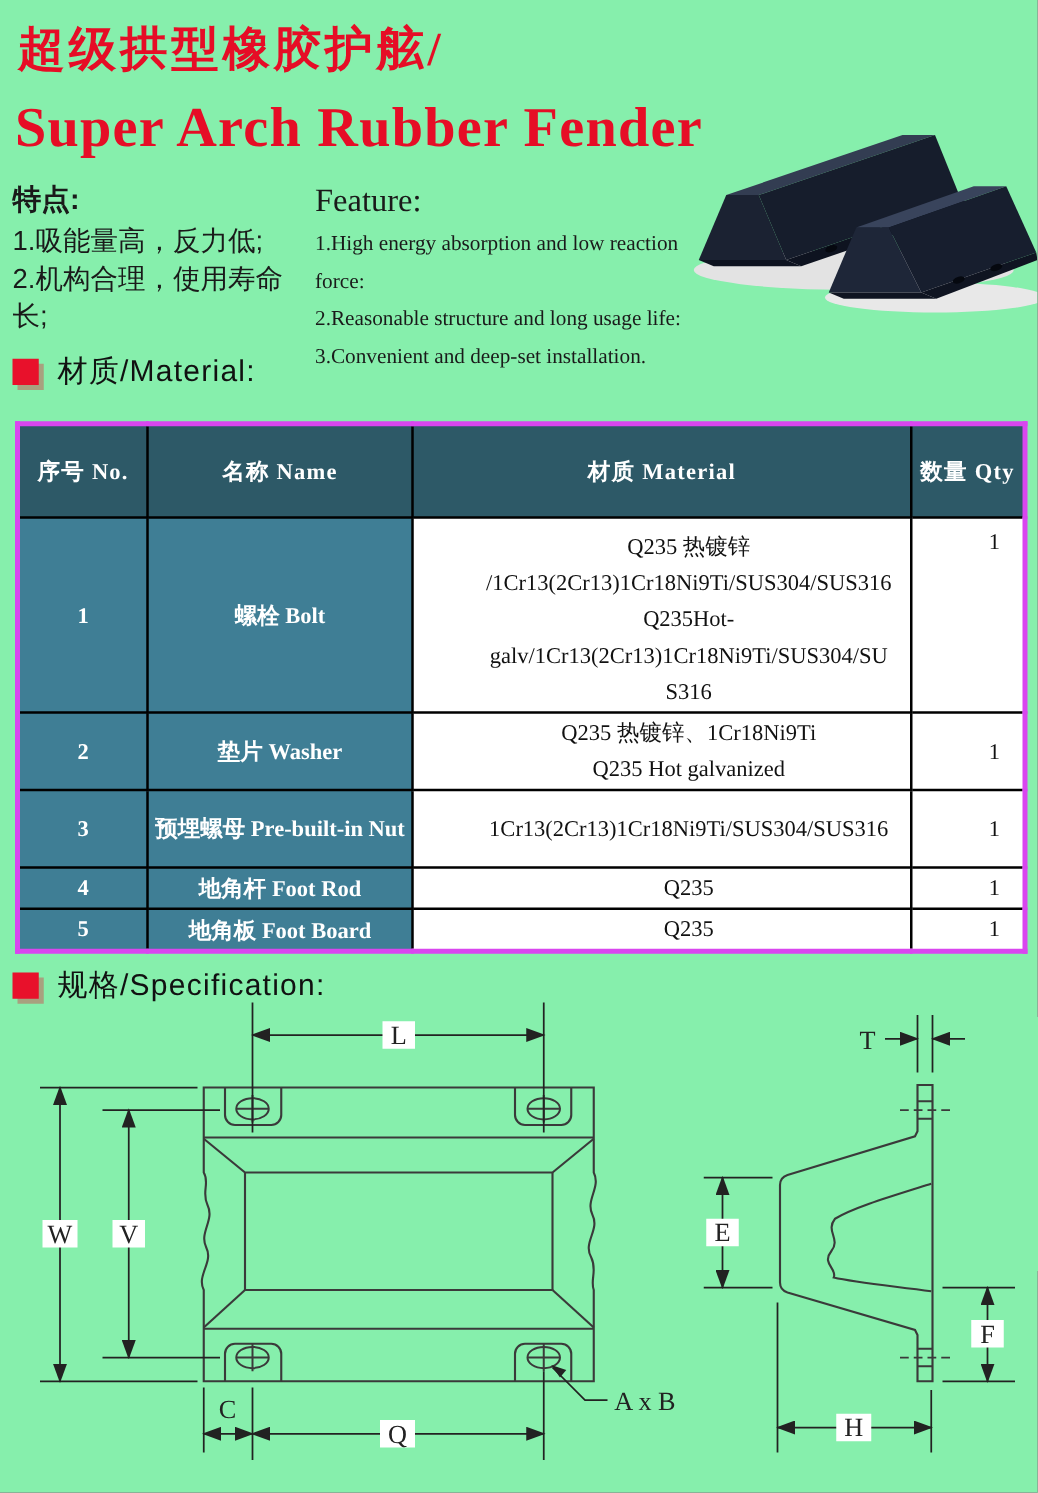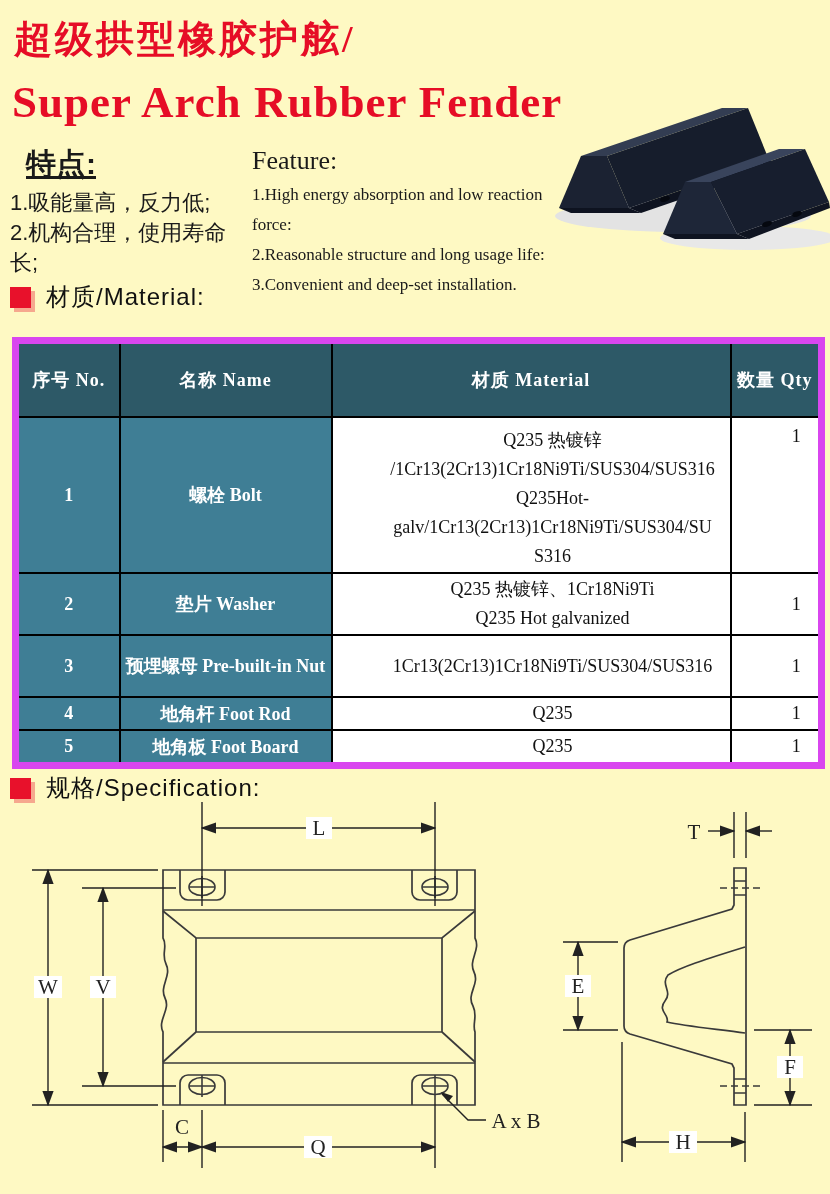--- a/index.html
+++ b/index.html
@@ -1,49 +1,49 @@
 <!DOCTYPE html>
 <html><head>
 <meta charset="utf-8">
 <style>
   html,body{margin:0;padding:0;background:#888;}
-  .page{position:relative;width:830px;height:1194px;background:#fef9c3;margin:0 auto;
+  .page{position:relative;width:830px;height:1194px;background:#86efac;margin:0 auto;
         font-family:"Liberation Sans",sans-serif;overflow:hidden;}
 
   
   .title-zh{position:absolute;left:14px;top:14px;font-family:"Liberation Serif",serif;
             font-weight:bold;font-size:38px;color:#e60d26;letter-spacing:3px;white-space:nowrap;}
   .title-en{position:absolute;left:12px;top:76px;font-family:"Liberation Serif",serif;
             font-weight:bold;font-size:45px;color:#e60d26;letter-spacing:1px;white-space:nowrap;}
 
   
   .photo{position:absolute;left:543px;top:56px;width:287px;height:202px;}
 
   
   .feat-zh{position:absolute;left:10px;top:144px;width:218px;color:#1a1a1a;}
-  .feat-zh .hd{font-size:30px;font-weight:bold;margin:0 0 3px 16px;text-decoration:underline;}
+  .feat-zh .hd{font-size:23px;font-weight:bold;margin:0 0 3px 0;}
   .feat-zh .it{font-size:22px;line-height:30px;}
   .feat-en{position:absolute;left:228px;top:146px;width:330px;color:#1a1a1a;
            font-family:"Liberation Serif",serif;margin-left:24px;}
   .feat-en .hd{font-size:26px;margin:0 0 4px 0;}
   .feat-en .it{font-size:17px;line-height:30px;}
 
   
   .sec{position:absolute;left:10px;display:flex;align-items:center;}
   .sec.material{top:281px;justify-content:flex-end;}
   .sec.spec{top:772px;}
   .red-sq{width:21px;height:21px;background:#e8112b;box-shadow:4px 4px 0 rgba(232,17,43,.35);
           margin-right:15px;flex:0 0 auto;}
   .sec-title{font-size:24px;color:#111;letter-spacing:1px;}
 
   
   table.mtable{position:absolute;left:12px;top:337px;width:806px;border-collapse:collapse;
                table-layout:fixed;}
   .mtable th,.mtable td{border:2px solid #000;}
-  .mtable{border:7px solid #d946ef;}
+  .mtable{border:4px solid #d946ef;}
   .mtable th{background:#2d5967;color:#fff;font-family:"Liberation Serif",serif;
              font-weight:bold;font-size:18px;height:70px;letter-spacing:1px;}
   .mtable td{font-family:"Liberation Serif",serif;font-size:18px;text-align:center;}
   .mtable td.lbl{background:#3f7e95;color:#fff;font-weight:bold;}
   .mtable td.mat,.mtable td.qty{background:#fff;color:#111;padding-left:44px;}
   .mtable tr.r1{height:152px;} .mtable tr.r2{height:57px;} .mtable tr.r3{height:62px;}
   .mtable tr.r4{height:32px;}  .mtable tr.r5{height:31px;}
   .mtable tr.r1 td.mat,.mtable tr.r1 td.qty{vertical-align:top;padding-top:8px;}
   .mtable .line{line-height:29px;}
 

